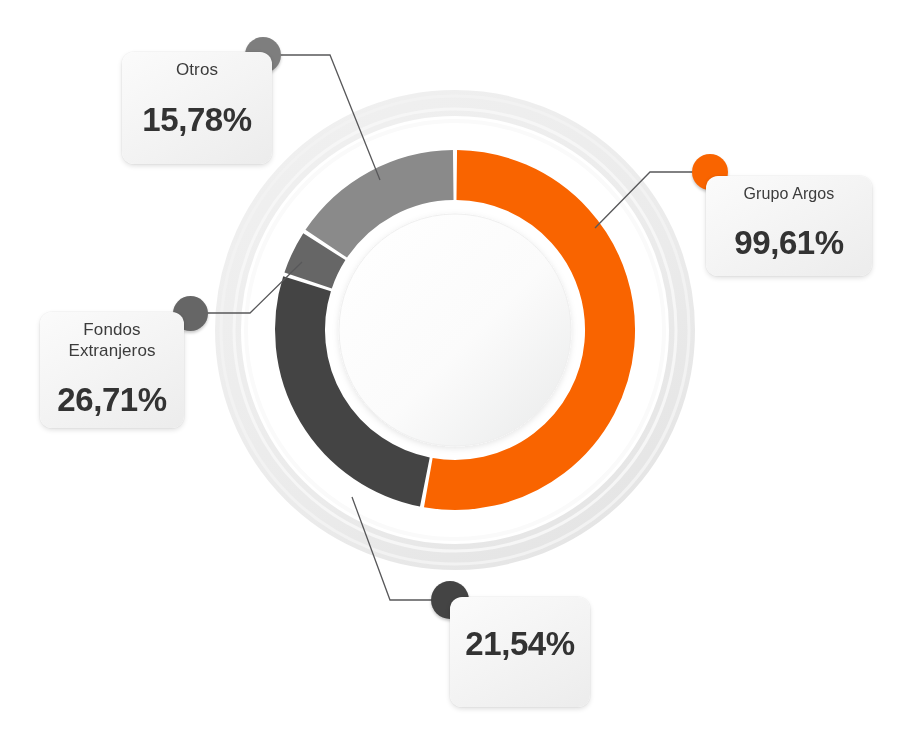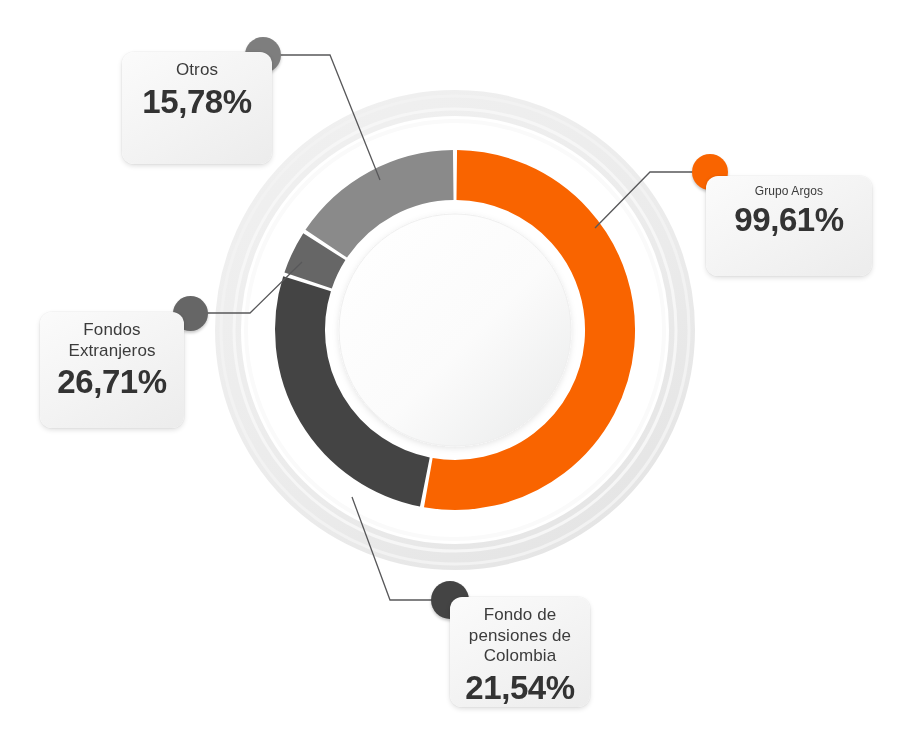--- a/index.html
+++ b/index.html
@@ -50,24 +50,24 @@
     font-weight: 400;
     letter-spacing: 0.1px;
     color: #3c3c3c;
     white-space: pre-line;
   }
   .callout .c-value {
     font-size: 33px;
     line-height: 1.16;
     font-weight: 700;
     color: #333333;
-    margin-top: 2px;
+    margin-top: 20px;
     letter-spacing: -0.4px;
   }
-  .callout.condensed .c-name { font-size: 12px; }
+  .callout.condensed .c-name { font-size: 16px; }
 
   
   .dot {
     position: absolute;
     border-radius: 50%;
     box-shadow: 0 2px 3px rgba(0,0,0,0.22);
   }
 </style>
 </head>
 <body>
@@ -130,19 +130,16 @@
     <div class="c-value">99,61%</div>
   </div>
 
   <div class="callout" style="left:40px; top:312px; width:144px; height:116px;">
     <div class="c-name">Fondos
 Extranjeros</div>
     <div class="c-value">26,71%</div>
   </div>
 
   <div class="callout" style="left:450px; top:597px; width:140px; height:110px;">
-    <div class="c-name">Fondo de
-pensiones de
-Colombia</div>
     <div class="c-value">21,54%</div>
   </div>
 
 </div>
 
 </body></html>

